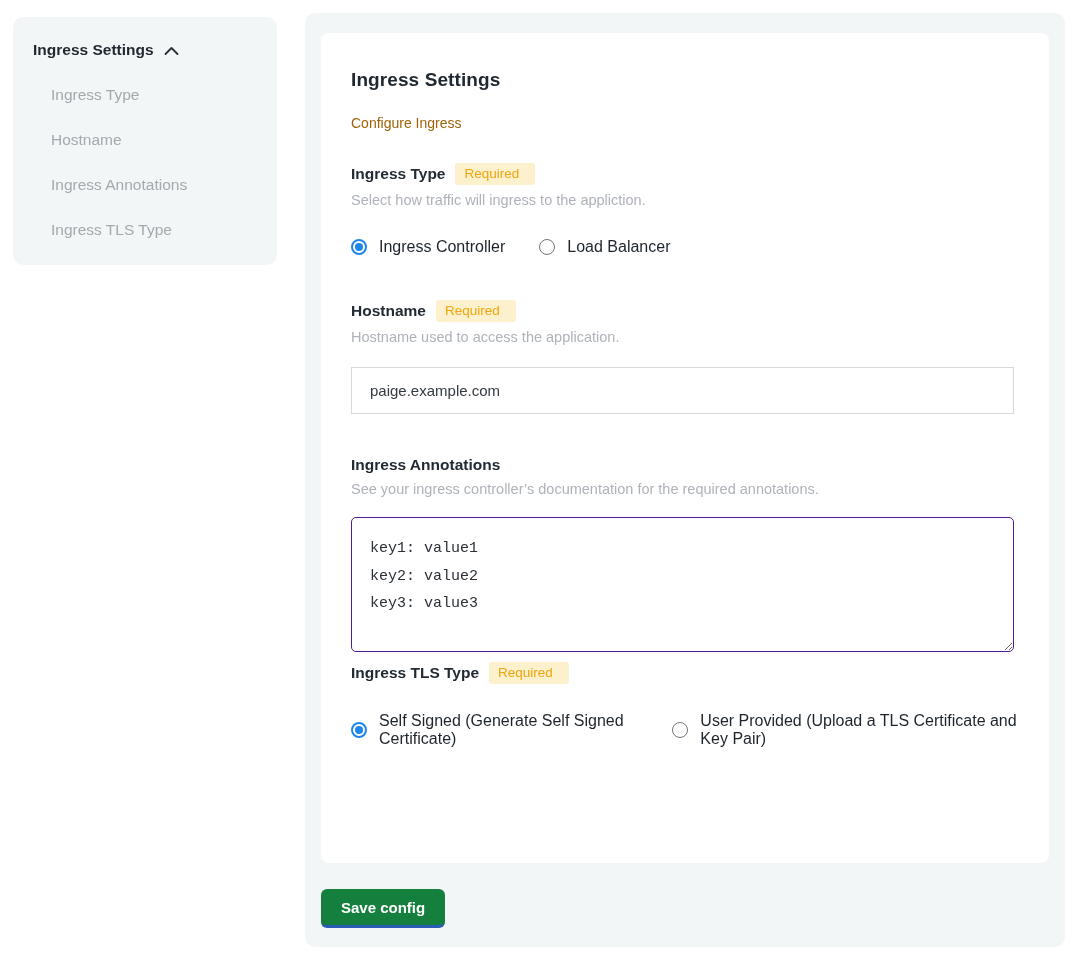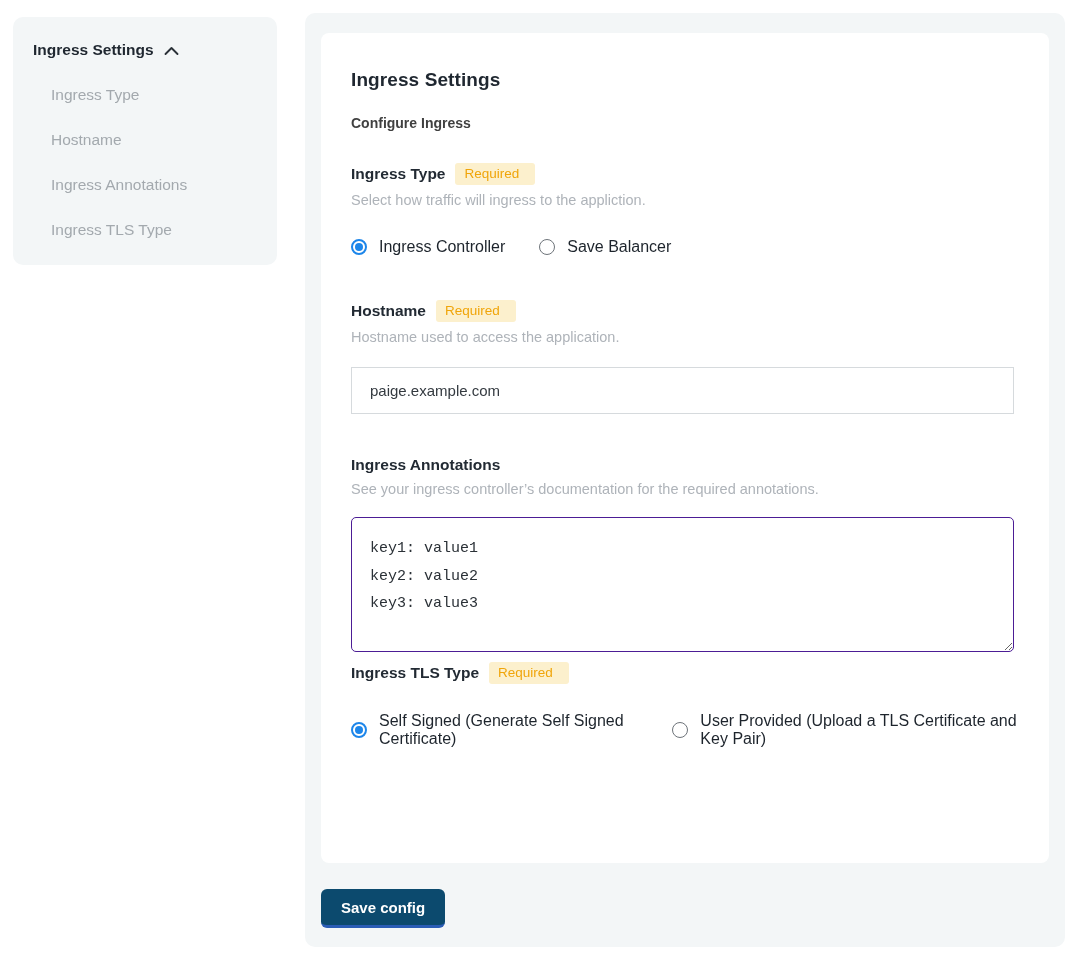--- a/index.html
+++ b/index.html
@@ -23,21 +23,21 @@
   
   .panel {
     position: absolute; left: 305px; top: 13px; width: 760px; height: 934px;
     background: #f3f6f7; border-radius: 10px; padding: 20px 16px 0 16px;
   }
   .card {
     width: 728px; height: 830px; background: #ffffff; border-radius: 8px;
     padding: 36px 30px 0 30px; overflow: hidden;
   }
   .card-title { font-size: 19px; font-weight: bold; color: #1f2730; letter-spacing: 0.1px; }
-  .card-subtitle { margin-top: 24px; font-size: 14px; color: #404040; font-weight: bold; }
+  .card-subtitle { margin-top: 24px; font-size: 14px; color: #a16207; }
 
   .section { margin-top: 0; }
   .section-head { display: flex; align-items: center; gap: 10px; }
   .section-label { font-size: 15.5px; font-weight: bold; color: #222a33; }
   .badge {
     font-size: 13.5px; color: #f0a50a; background: #fcf0cd;
     padding: 3px 16px 4px 9px; border-radius: 3px;
   }
   .section-desc { margin-top: 7px; font-size: 14.5px; color: #aeb3b9; }
 
@@ -68,21 +68,21 @@
     width: 663px; height: 135px; border: 1px solid #4c1d95; border-radius: 5px;
     padding: 17px 18px; font-family: "Liberation Mono", "DejaVu Sans Mono", monospace;
     font-size: 15px; line-height: 27.5px; color: #2b3137; background: #ffffff;
     resize: both; outline: none; overflow: auto;
   }
 
   .tls-options { display: flex; flex-direction: row; gap: 25px; }
 
   
   .save-button {
-    margin-top: 26px; display: inline-block; background: #0c4a6e;
+    margin-top: 26px; display: inline-block; background: #15803d;
     border: none; border-bottom: 3px solid #2a5cb5; border-radius: 6px;
     color: #ffffff; font-weight: bold; font-size: 15px; padding: 10px 20px 9px 20px;
     cursor: pointer; font-family: "Liberation Sans", "DejaVu Sans", sans-serif;
   }
 
   
   .mt-32 { margin-top: 32px; }
   .mt-30 { margin-top: 30px; }
   .mt-44 { margin-top: 44px; }
   .mt-42 { margin-top: 42px; }
@@ -121,21 +121,21 @@
         <span class="badge">Required</span>
       </div>
       <div class="section-desc">Select how traffic will ingress to the appliction.</div>
       <div class="radio-row mt-30">
         <div class="radio-option">
           <span class="radio-circle selected"></span>
           <span class="radio-label">Ingress Controller</span>
         </div>
         <div class="radio-option">
           <span class="radio-circle unselected"></span>
-          <span class="radio-label">Save Balancer</span>
+          <span class="radio-label">Load Balancer</span>
         </div>
       </div>
     </div>
 
     <div class="section mt-44">
       <div class="section-head">
         <span class="section-label">Hostname</span>
         <span class="badge">Required</span>
       </div>
       <div class="section-desc">Hostname used to access the application.</div>

